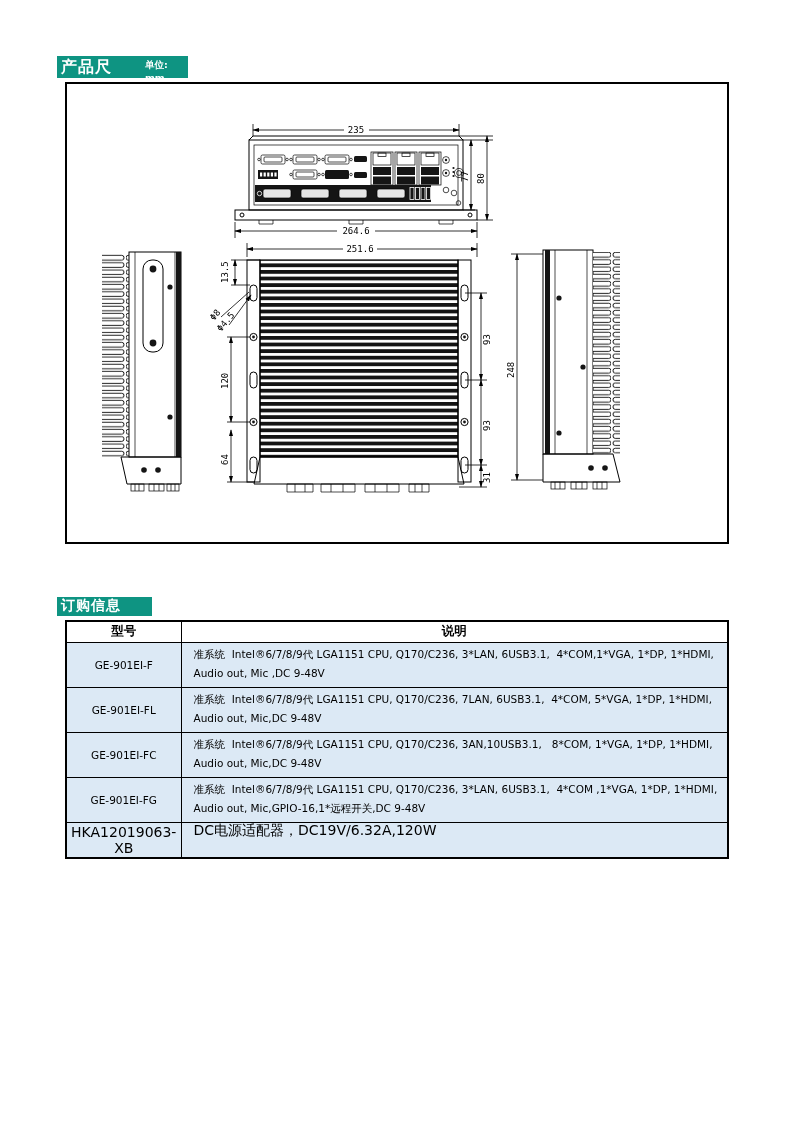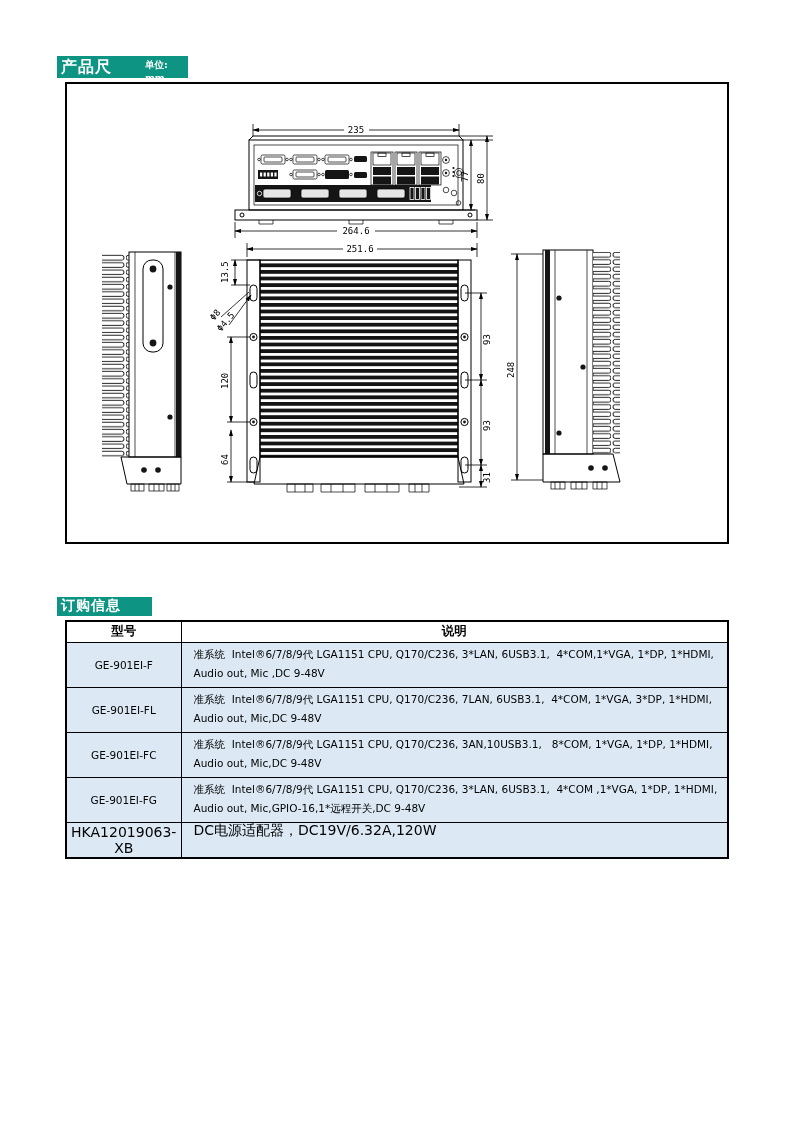--- a/index.html
+++ b/index.html
@@ -306,21 +306,21 @@
       </tr>
     </thead>
     <tbody>
       <tr>
         <td class="model">GE-901EI-F</td>
         <td class="desc">准系统  Intel®6/7/8/9代 LGA1151 CPU, Q170/C236, 3*LAN, 6USB3.1,  4*COM,1*VGA, 1*DP, 1*HDMI,
 Audio out, Mic ,DC 9-48V</td>
       </tr>
       <tr>
         <td class="model">GE-901EI-FL</td>
-        <td class="desc">准系统  Intel®6/7/8/9代 LGA1151 CPU, Q170/C236, 7LAN, 6USB3.1,  4*COM, 1*VGA, 3*DP, 1*HDMI,
+        <td class="desc">准系统  Intel®6/7/8/9代 LGA1151 CPU, Q170/C236, 7LAN, 6USB3.1,  4*COM, 5*VGA, 1*DP, 1*HDMI,
 Audio out, Mic,DC 9-48V</td>
       </tr>
       <tr>
         <td class="model">GE-901EI-FC</td>
         <td class="desc">准系统  Intel®6/7/8/9代 LGA1151 CPU, Q170/C236, 3AN,10USB3.1,   8*COM, 1*VGA, 1*DP, 1*HDMI,
 Audio out, Mic,DC 9-48V</td>
       </tr>
       <tr>
         <td class="model">GE-901EI-FG</td>
         <td class="desc">准系统  Intel®6/7/8/9代 LGA1151 CPU, Q170/C236, 3*LAN, 6USB3.1,  4*COM ,1*VGA, 1*DP, 1*HDMI,

